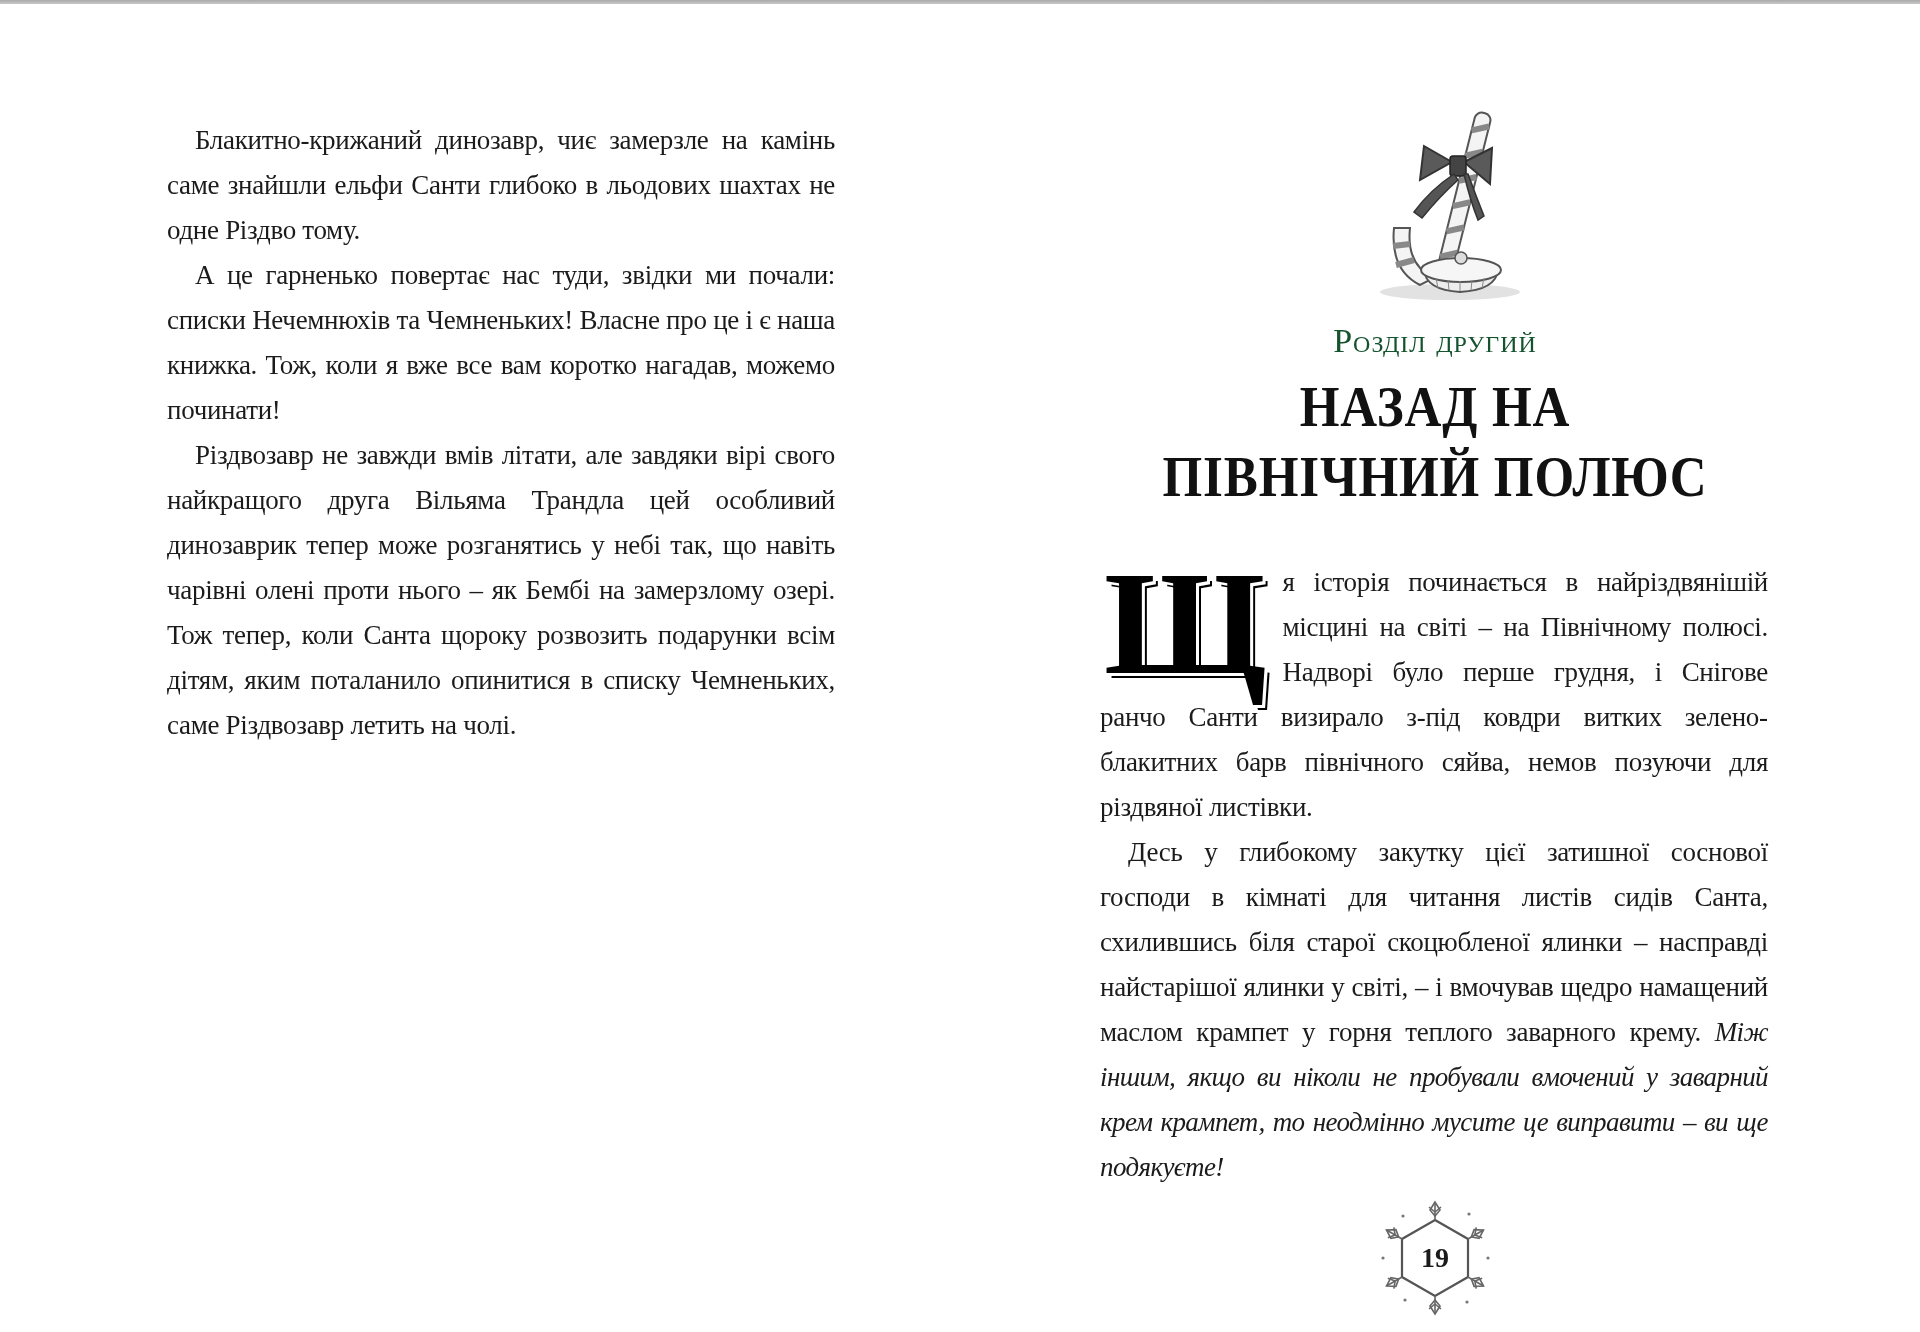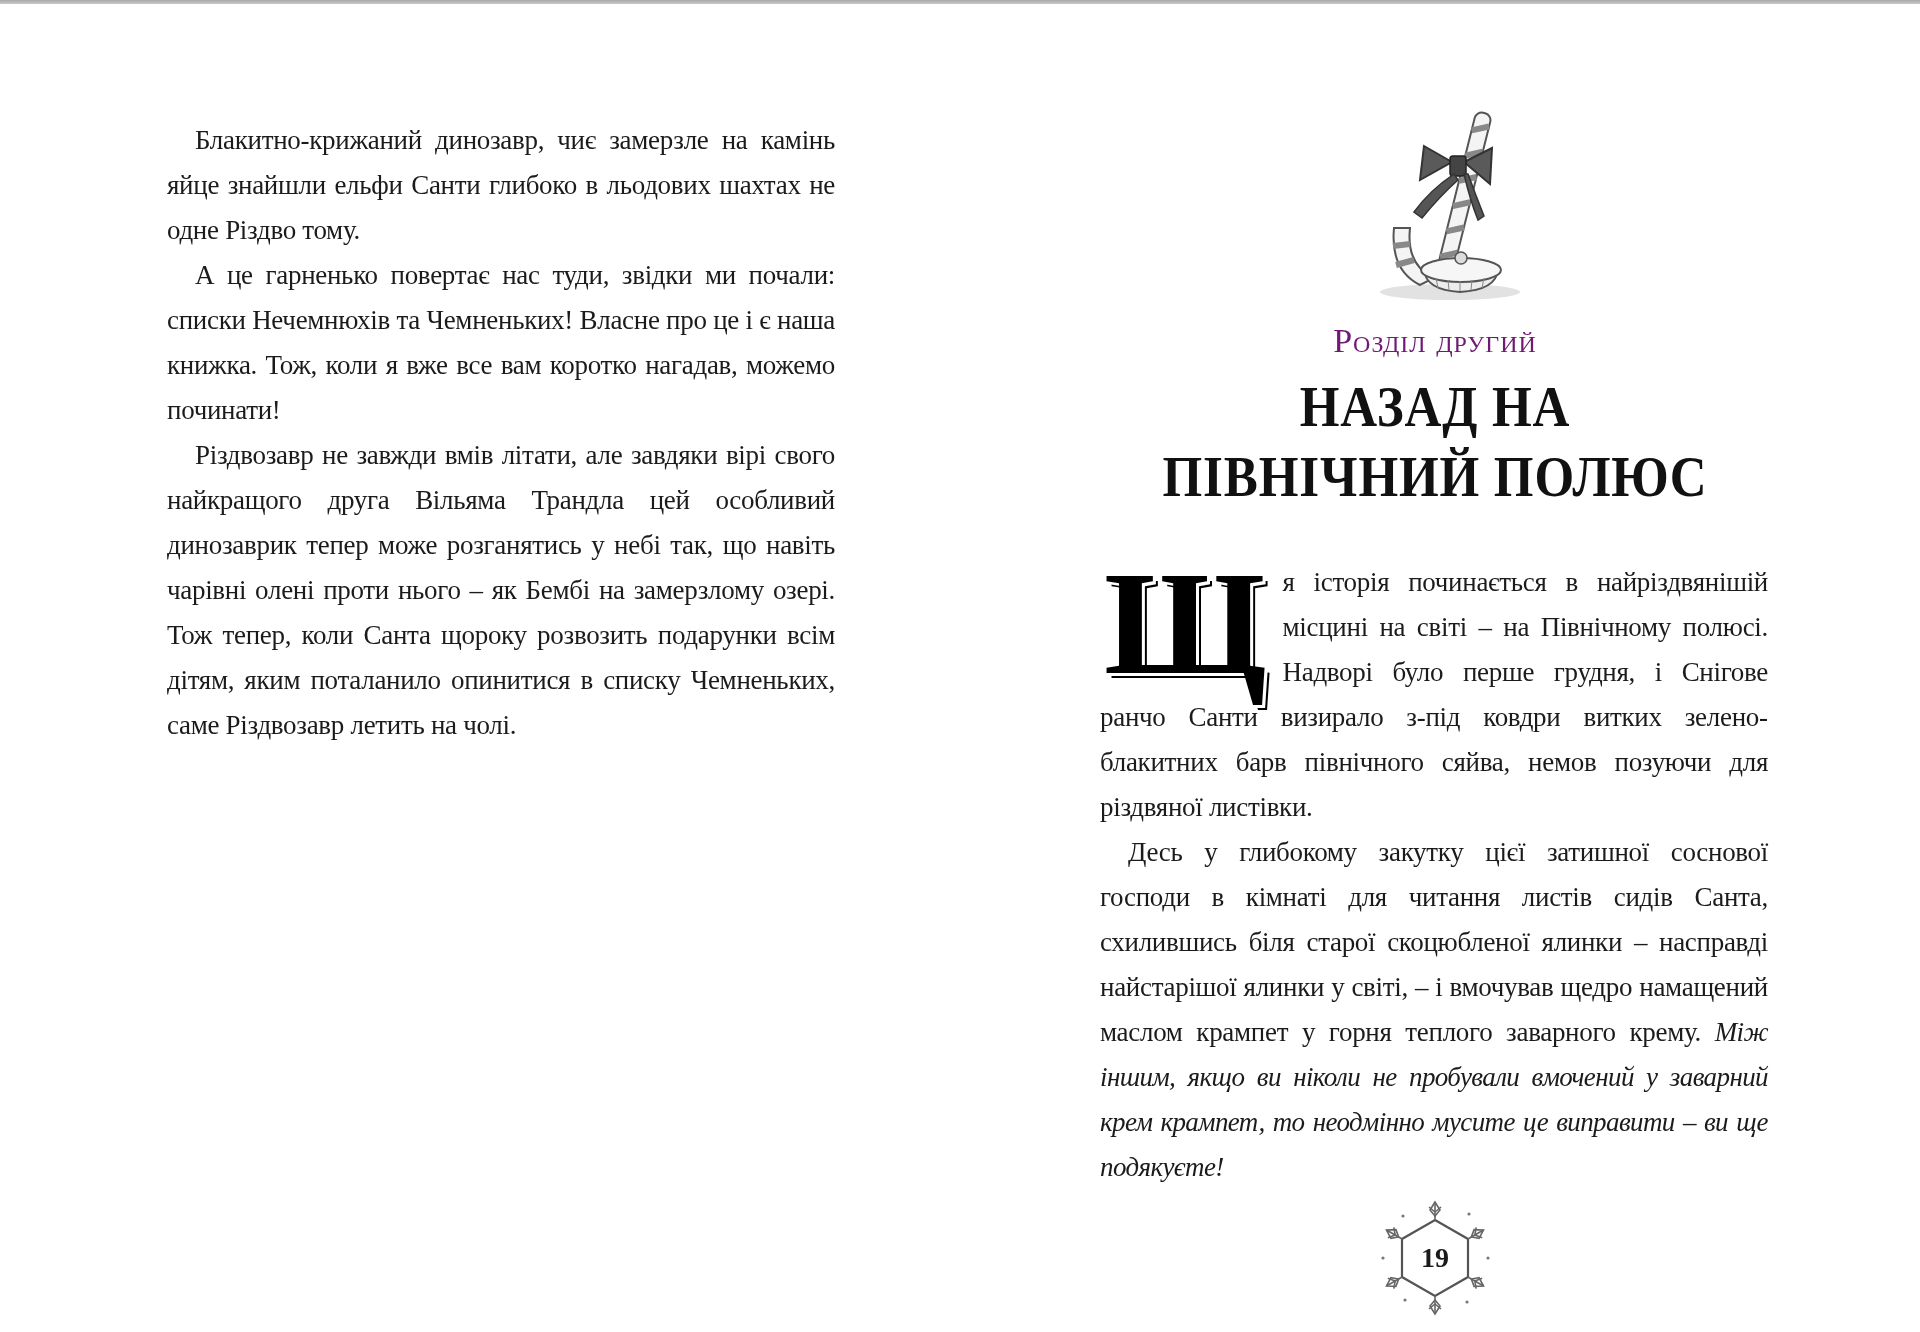--- a/index.html
+++ b/index.html
@@ -29,21 +29,21 @@
   .left-text { left: 167px; top: 118px; width: 668px; }
 
   
   .illustration {
     position: absolute; left: 1360px; top: 100px; width: 180px; height: 210px;
   }
 
   .chapter-sub {
     position: absolute; left: 1100px; width: 670px; top: 322px;
     text-align: center; font-size: 34px; letter-spacing: 1px;
-    font-variant: small-caps; color: #701a75;
+    font-variant: small-caps; color: #14532d;
   }
   .chapter-title {
     position: absolute; left: 1100px; width: 670px; top: 372px;
     text-align: center; font-size: 58px; line-height: 70px;
     font-weight: bold; letter-spacing: 1px; color: #111;
     transform: scaleX(0.88);
   }
 
   .right-text { left: 1100px; top: 560px; width: 668px; }
   .right-text .intro { text-indent: 0; }
@@ -64,21 +64,21 @@
     font-size: 28px; font-weight: bold; color: #1a1a1a; text-align: right;
   }
 </style>
 </head>
 <body>
 
 <div class="top-border"></div>
 
 <div class="page page-left">
   <div class="body-text left-text">
-    <p>Блакитно-крижаний динозавр, чиє замерзле на камінь яйце знайшли ельфи Санти глибоко в льо­дових шахтах не одне Різдво тому.</p>
+    <p>Блакитно-крижаний динозавр, чиє замерзле на камінь саме знайшли ельфи Санти глибоко в льо­дових шахтах не одне Різдво тому.</p>
     <p>А це гарненько повертає нас туди, звідки ми по­чали: списки Нечемнюхів та Чемненьких! Власне про це і є наша книжка. Тож, коли я вже все вам коротко нагадав, можемо починати!</p>
     <p>Різдвозавр не завжди вмів літати, але завдяки вірі свого найкращого друга Вільяма Трандла цей особливий динозаврик тепер може розганятись у небі так, що навіть чарівні олені проти нього – як Бембі на замерзлому озері. Тож тепер, коли Санта щороку розвозить подарунки всім дітям, яким по­таланило опинитися в списку Чемненьких, саме Різдвозавр летить на чолі.</p>
   </div>
 </div>
 
 <div class="page page-right"></div>
 
 <div class="illustration">
   <svg width="180" height="210" viewBox="0 0 180 210">
 

